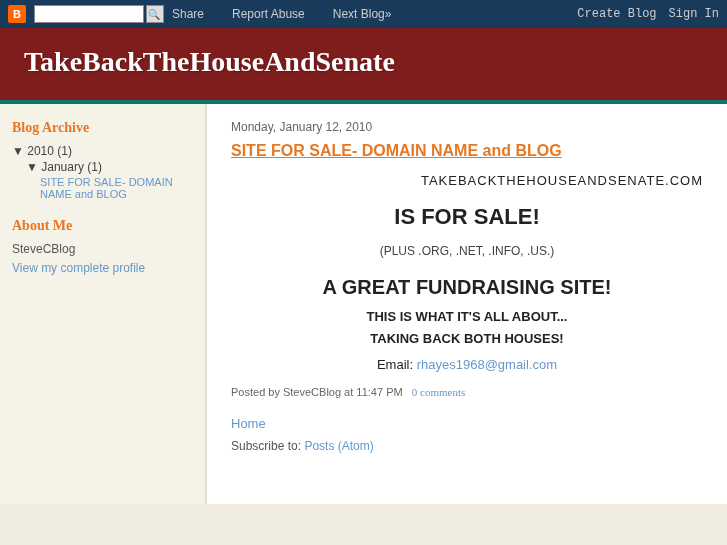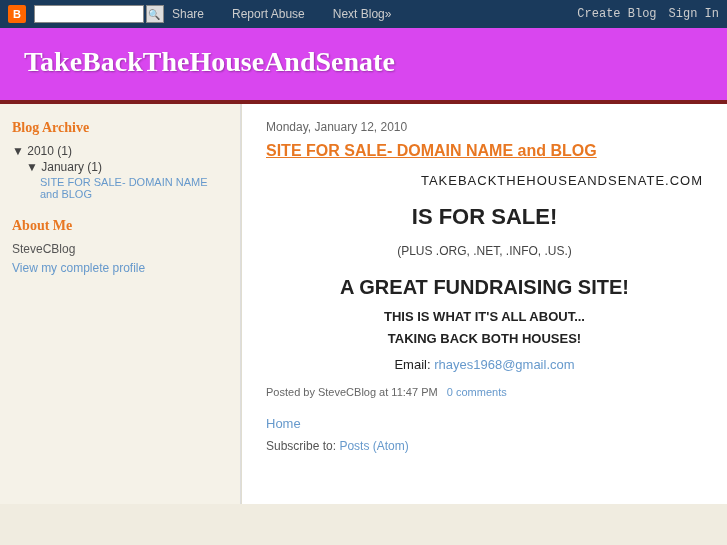--- a/index.html
+++ b/index.html
@@ -37,42 +37,42 @@
       display: flex; align-items: center; gap: 28px; color: #ccc; font-size: 12px;
     }
     .top-bar-links a { color: #ccc; text-decoration: none; }
     .top-bar-right {
       margin-left: auto; display: flex; gap: 12px; align-items: center; font-family: Liberation Mono, monospace;
     }
     .top-bar-right a { color: #ccc; text-decoration: none; font-size: 12px; }
 
     
     .site-header {
-      background: #d946ef;
+      background: #7f1d1d;
       padding: 18px 24px 22px 24px;
-      border-bottom: 4px solid #7f1d1d;
+      border-bottom: 4px solid #0f766e;
     }
     .site-title {
       color: white;
       font-size: 28px;
       font-weight: bold;
       font-family: Georgia, serif;
       text-shadow: 1px 1px 2px rgba(0,0,0,0.3);
     }
 
     
     .main-layout {
       display: flex;
       background: #f5f2e8;
       min-height: 400px;
     }
 
     
     .sidebar {
-      width: 241px;
+      width: 206px;
       flex-shrink: 0;
       padding: 16px 12px;
       border-right: 1px solid #ddd;
       background: #f5f2e8;
     }
     .sidebar-section-title {
       color: #e87722;
       font-size: 14px;
       font-weight: bold;
       margin-bottom: 8px;
@@ -124,21 +124,21 @@
     .post-body .tagline1, .post-body .tagline2 {
       font-size: 13px; font-weight: bold; text-align: center;
     }
     .post-body .email-line {
       text-align: center; margin-top: 4px; font-size: 13px;
     }
     .email-link { color: #6699cc; text-decoration: none; margin-top: 44px; }
     .post-footer {
       font-size: 11px; color: #666; margin-top: 10px;
     }
-    .post-footer a { color: #6699cc; text-decoration: none; }
+    .post-footer a { color: #6699cc; text-decoration: none; font-family: Liberation Serif, serif; }
 
     .post-nav {
       margin: 18px 0 8px 0;
     }
     .post-nav a { color: #6699cc; font-size: 13px; text-decoration: none; }
 
     .subscribe-line {
       font-size: 12px; color: #555; margin-top: 6px;
     }
     .subscribe-line a { color: #6699cc; text-decoration: none; }

